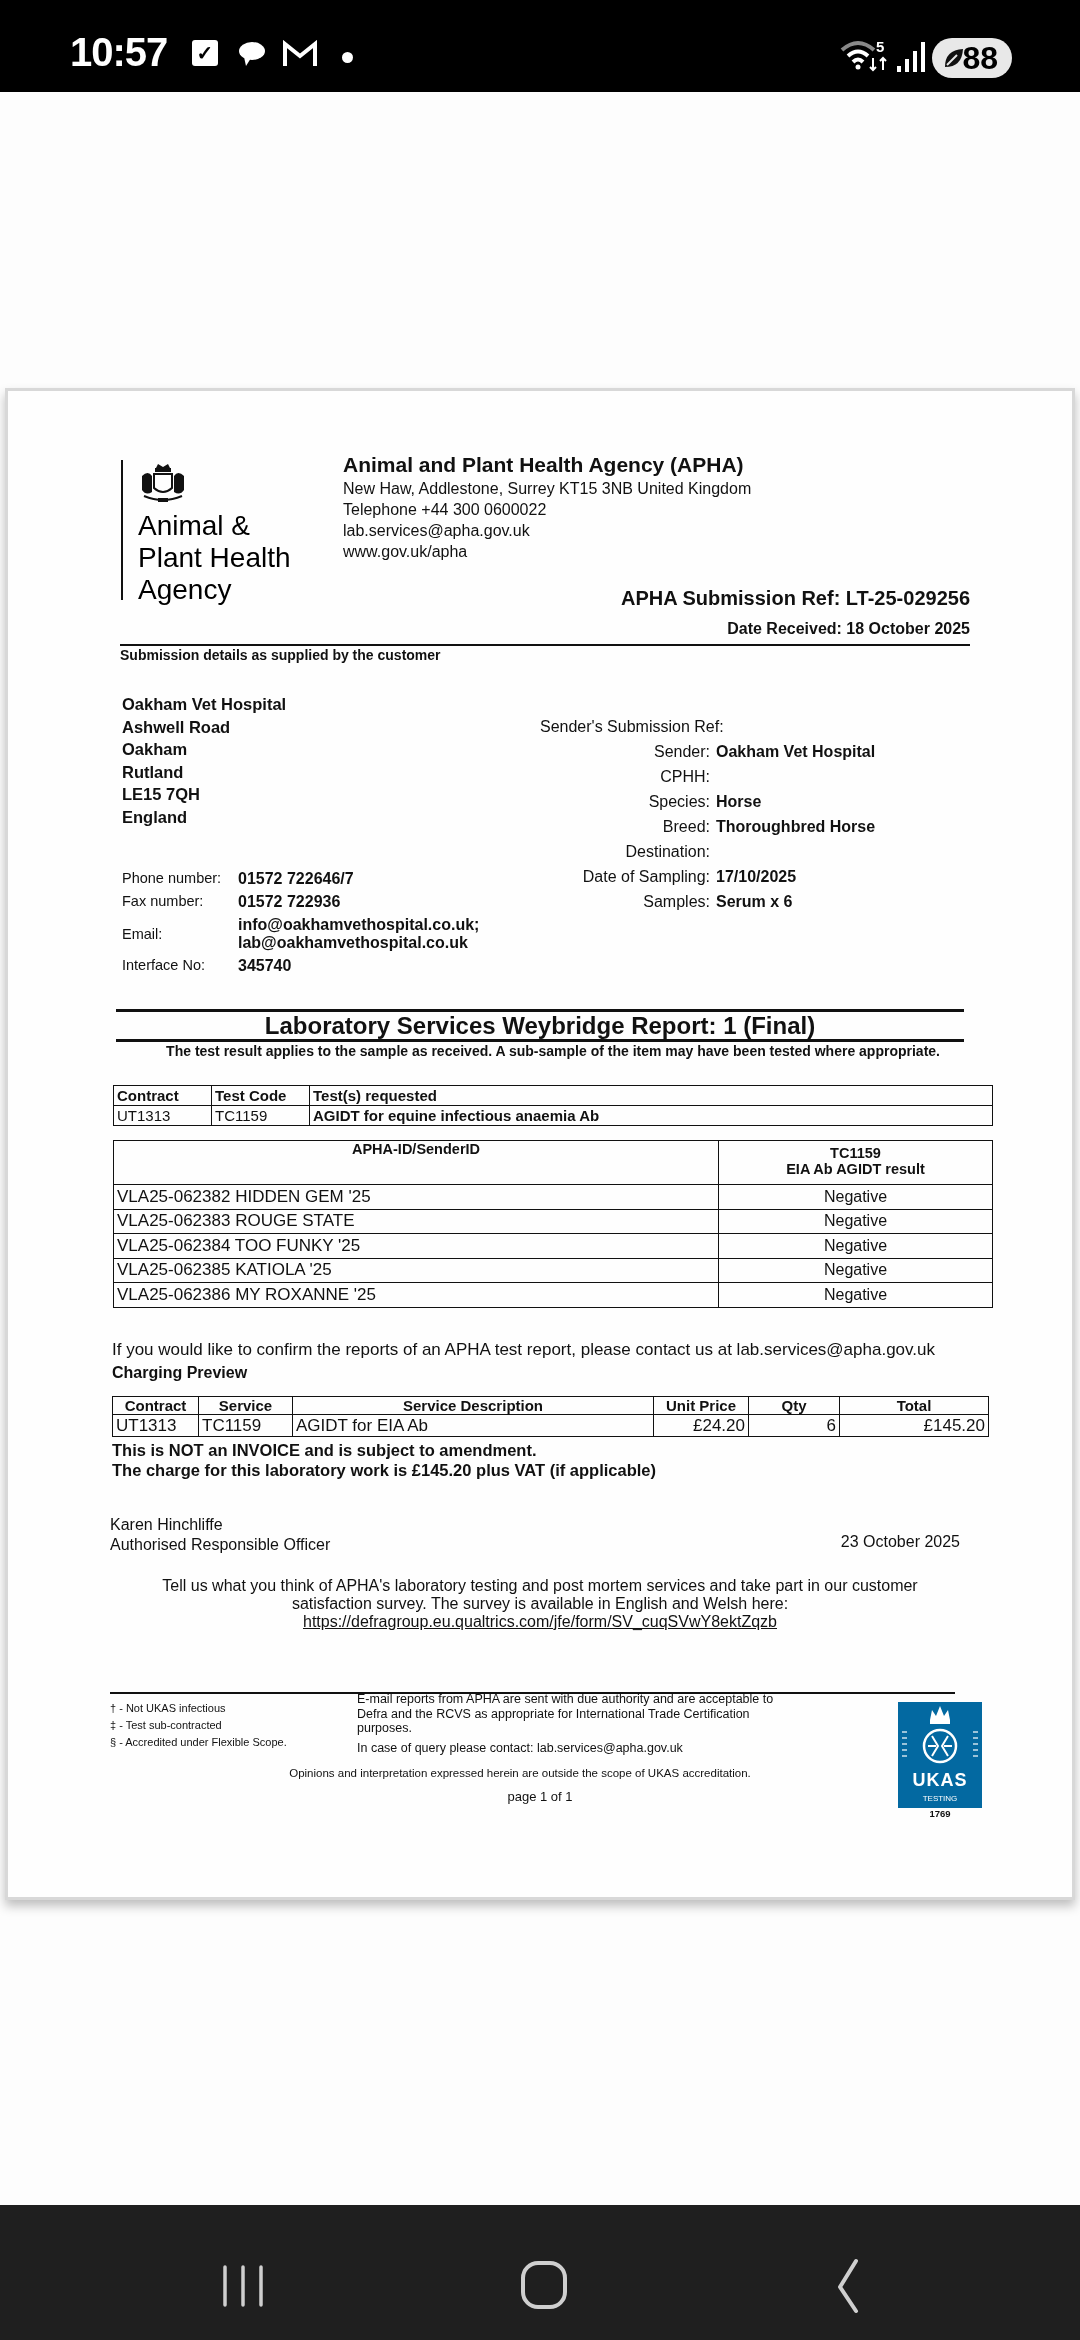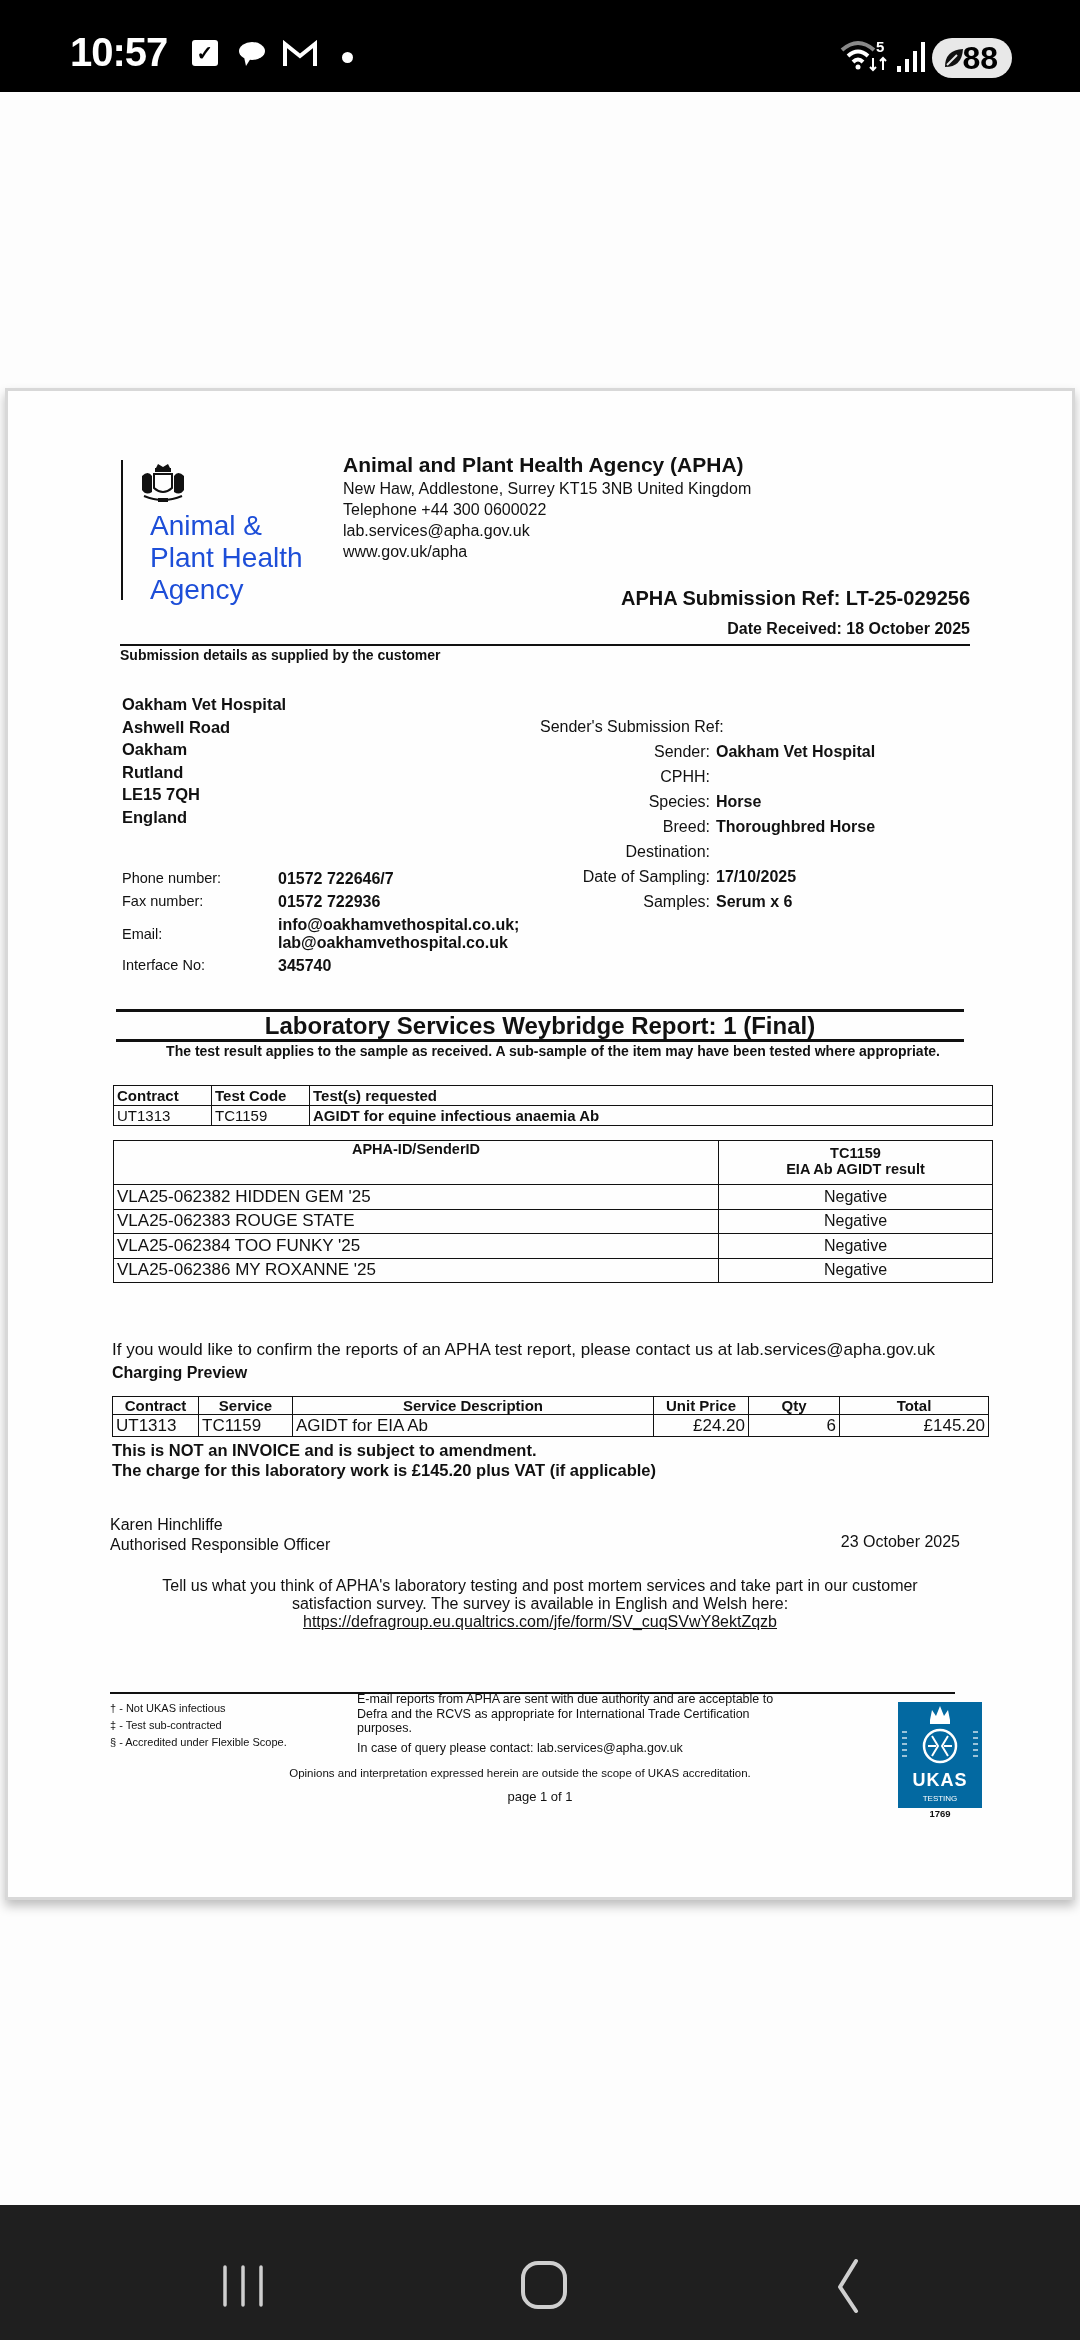--- a/index.html
+++ b/index.html
@@ -20,32 +20,32 @@
   .sb-battery .lvl { position: absolute; right: 14px; top: 2px; font-size: 32px; font-weight: bold; }
   .sb-battery .leaf { position: absolute; left: 10px; top: 8px; width: 24px; height: 24px; }
 
   
   .doc { position: absolute; left: 5px; top: 388px; width: 1070px; height: 1512px; background: #fefefe; border: 3px solid #d8d8d8; box-shadow: 0 6px 10px rgba(0,0,0,0.25); }
   .abs { position: absolute; }
 
   
   .logo-bar { left: 121px; top: 460px; width: 2px; height: 140px; background: #111; }
   .crest { left: 138px; top: 462px; width: 50px; height: 44px; }
-  .logo-text { left: 150px; top: 510px; font-size: 28px; line-height: 32px; color: #1d4ed8; }
+  .logo-text { left: 138px; top: 510px; font-size: 28px; line-height: 32px; color: #000000; }
   .agency-block { left: 343px; top: 452px; font-size: 16px; line-height: 21px; }
   .agency-block .name { font-size: 21px; font-weight: bold; line-height: 26px; }
   .ref { right: 110px; top: 587px; font-size: 20px; font-weight: bold; text-align: right; }
   .date-rcv { right: 110px; top: 620px; font-size: 16px; font-weight: bold; text-align: right; }
   .hr { height: 3px; background: #111; }
   .sub-hdr { left: 120px; top: 645px; font-size: 14px; font-weight: bold; }
 
   
   .addr { left: 122px; top: 693px; font-size: 16.5px; font-weight: bold; line-height: 22.5px; }
   .contact { left: 122px; top: 870px; font-size: 15px; }
-  .contact .row { display: flex; margin-bottom: 5px; gap: 40px; }
+  .contact .row { display: flex; margin-bottom: 5px; }
   .contact .lbl { width: 116px; font-size: 14.5px; }
   .contact .val { font-weight: bold; font-size: 16px; line-height: 18px; }
 
   .details { left: 540px; top: 718px; width: 460px; font-size: 16px; }
   .details .row { display: flex; margin-bottom: 7px; align-items: flex-start; }
   .details .lbl { width: 176px; text-align: right; padding-right: 6px; font-size: 16px; }
   .details .val { font-weight: bold; font-size: 16px; line-height: 17px; }
 
   
   .rpt-title { left: 116px; top: 1000px; width: 848px; text-align: center; font-size: 24px; font-weight: bold; }
@@ -254,20 +254,24 @@
   <tr>
         <td>VLA25-062382 HIDDEN GEM '25</td>
         <td class="res">Negative</td>
       </tr>
   <tr>
         <td>VLA25-062383 ROUGE STATE</td>
         <td class="res">Negative</td>
       </tr>
   <tr>
         <td>VLA25-062384 TOO FUNKY '25</td>
+        <td class="res">Negative</td>
+      </tr>
+  <tr>
+        <td>VLA25-062385 KATIOLA '25</td>
         <td class="res">Negative</td>
       </tr>
   <tr>
         <td>VLA25-062386 MY ROXANNE '25</td>
         <td class="res">Negative</td>
       </tr>
 </tbody>
   </table>
 
 <div class="abs validity">If you would like to confirm the reports of an APHA test report, please contact us at lab.services@apha.gov.uk</div>

